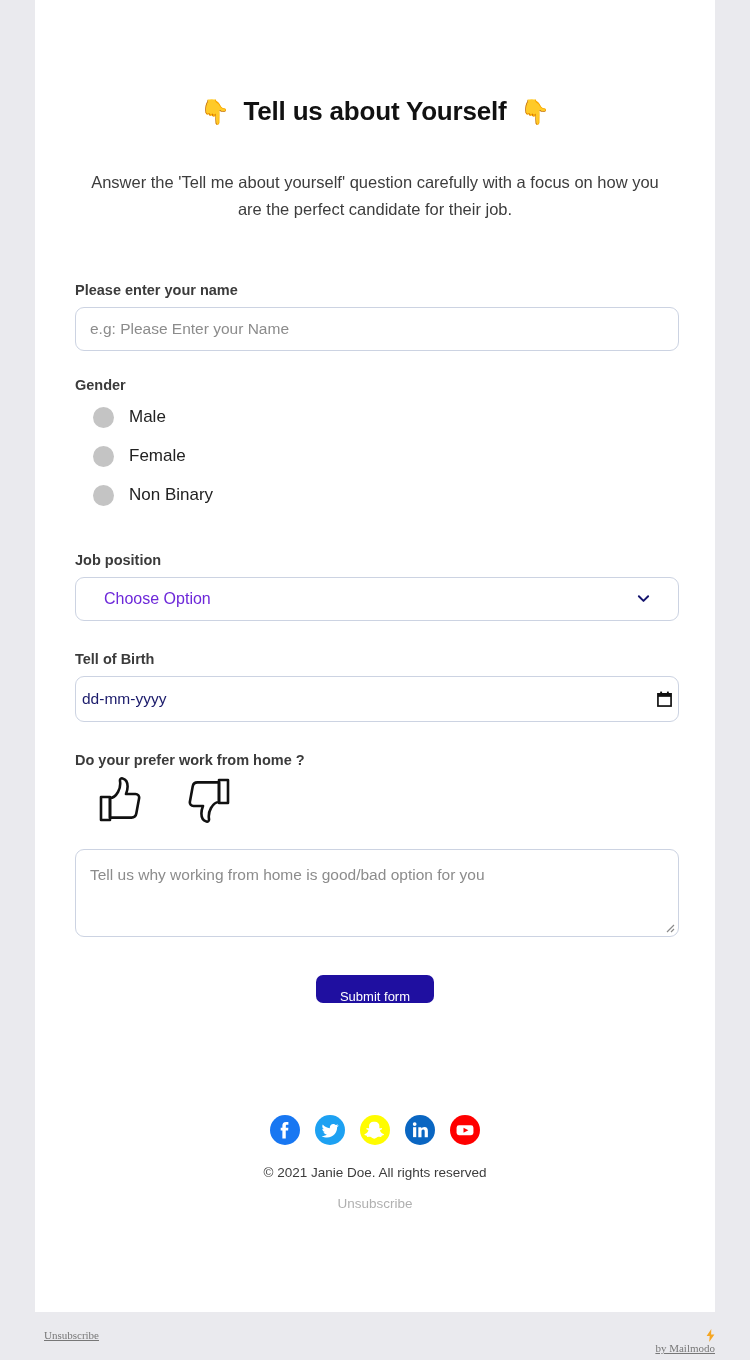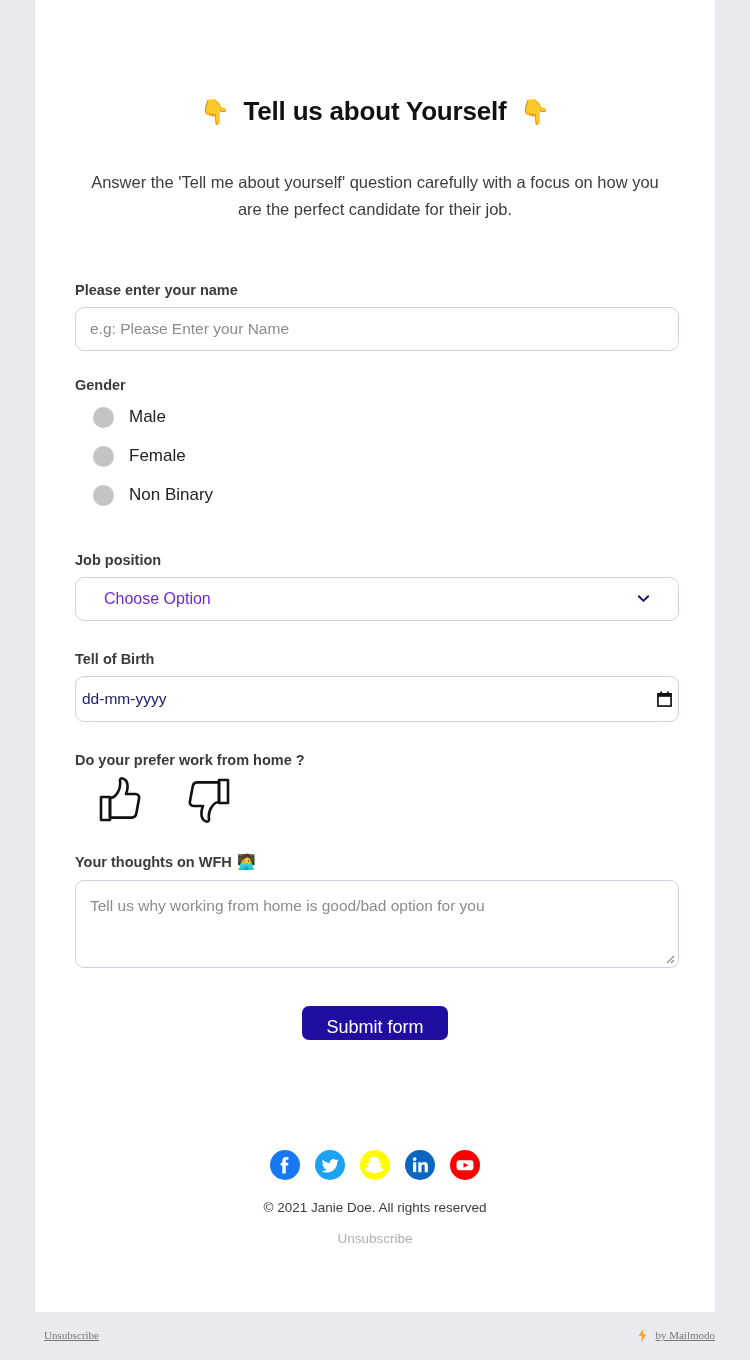--- a/index.html
+++ b/index.html
@@ -89,22 +89,22 @@
     color:#8a8a8a; position:relative; line-height:1.4;
   }
   .resize-grip {
     position:absolute; right:3px; bottom:3px; width:11px; height:11px;
   }
 
   
   .submit-wrap { text-align:center; margin-top:38px; }
   .submit-btn {
     display:inline-block; background:#1f0fa0; color:#ffffff;
-    font-size:18px; font-weight:normal; border:none; border-radius:7px;
-    padding:0 24px; height:34px; line-height:43px; cursor:pointer;
+    font-size:13px; font-weight:normal; border:none; border-radius:7px;
+    padding:0 24px; height:28px; line-height:43px; cursor:pointer;
     font-family:"Liberation Sans", sans-serif;
   }
 
   
   .card-footer { margin-top:110px; text-align:center; }
   .socials {
     display:flex; justify-content:center; align-items:center; gap:15px;
   }
   .soc { width:30px; height:30px; display:block; }
   .copyright {
@@ -119,21 +119,21 @@
     position:absolute; left:0; top:1312px; width:750px; height:48px;
     background:#eaeaee;
   }
   .bb-left {
     position:absolute; left:44px; top:17px;
     font-size:11px; color:#777777; text-decoration:underline;
     font-family:"Liberation Serif", serif; cursor:pointer;
   }
   .bb-right {
     position:absolute; right:35px; top:17px;
-    display:flex; align-items:flex-start; gap:8px; cursor:pointer;
+    display:flex; align-items:flex-end; gap:0; cursor:pointer;flex-direction:column;
   }
   .bolt { width:9px; height:13px; }
   .bb-right-text {
     font-size:11px; color:#777777; text-decoration:underline;
     font-family:"Liberation Serif", serif;
   }
 </style>
 </head>
 <body>
 
@@ -217,24 +217,20 @@
           <path d="M13 21 c3 0 6-2.5 8-6 c2-3.5 2.5-8 2-11 c-0.3-1.8 1-3 2.6-2.6 c3 0.8 5 4 5 8 c0 3-0.8 5.6-1.6 7.6 h9.5 c2.4 0 4 2 3.6 4.2 l-2.8 15.4 c-0.4 2.3-2.4 4-4.8 4 H13 z" fill="none" stroke="#111" stroke-width="2.6" stroke-linejoin="round"></path>
         </svg>
         <svg class="thumb" viewBox="0 0 44 46">
           <path d="M40 26 h-9 V3 h9 z" fill="none" stroke="#111" stroke-width="2.6" stroke-linejoin="round"></path>
           <path d="M31 25 c-3 0-6 2.5-8 6 c-2 3.5-2.5 8-2 11 c0.3 1.8-1 3-2.6 2.6 c-3-0.8-5-4-5-8 c0-3 0.8-5.6 1.6-7.6 H5.5 c-2.4 0-4-2-3.6-4.2 l2.8-15.4 C5.1 7.1 7.1 5.4 9.5 5.4 H31 z" fill="none" stroke="#111" stroke-width="2.6" stroke-linejoin="round"></path>
         </svg>
       </div>
 
       <div class="gap-c"></div>
 
-      <div class="field-label">
-        <span>Your thoughts on WFH</span>
-        <span class="label-emoji">🧑‍💻</span>
-      </div>
       <div class="text-area">
         <span class="placeholder">Tell us why working  from home is good/bad option for you</span>
         <svg class="resize-grip" viewBox="0 0 11 11">
           <path d="M10 3 L3 10 M10 7 L7 10" stroke="#8a8a8a" stroke-width="1.2" fill="none"></path>
         </svg>
       </div>
 
       <div class="submit-wrap">
         <button class="submit-btn" type="button">Submit form</button>
       </div>

